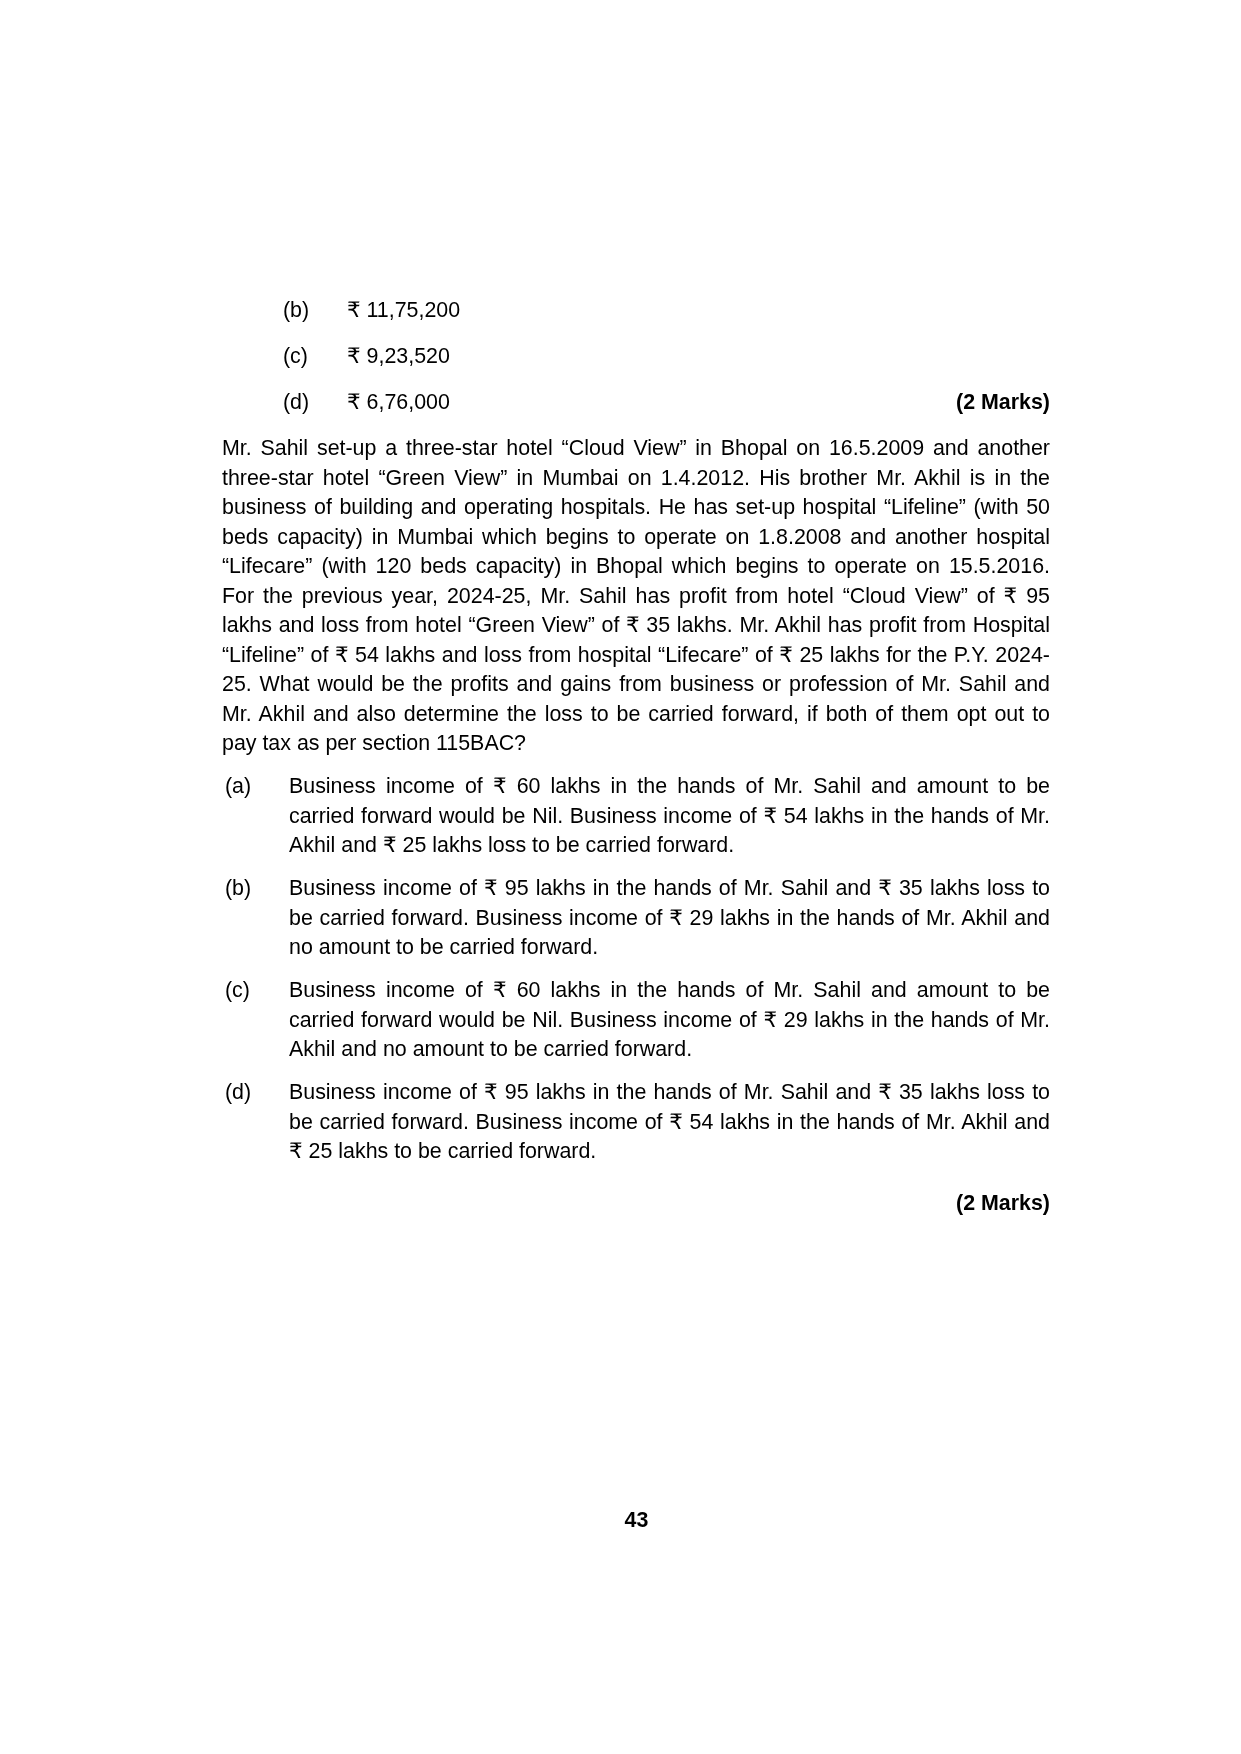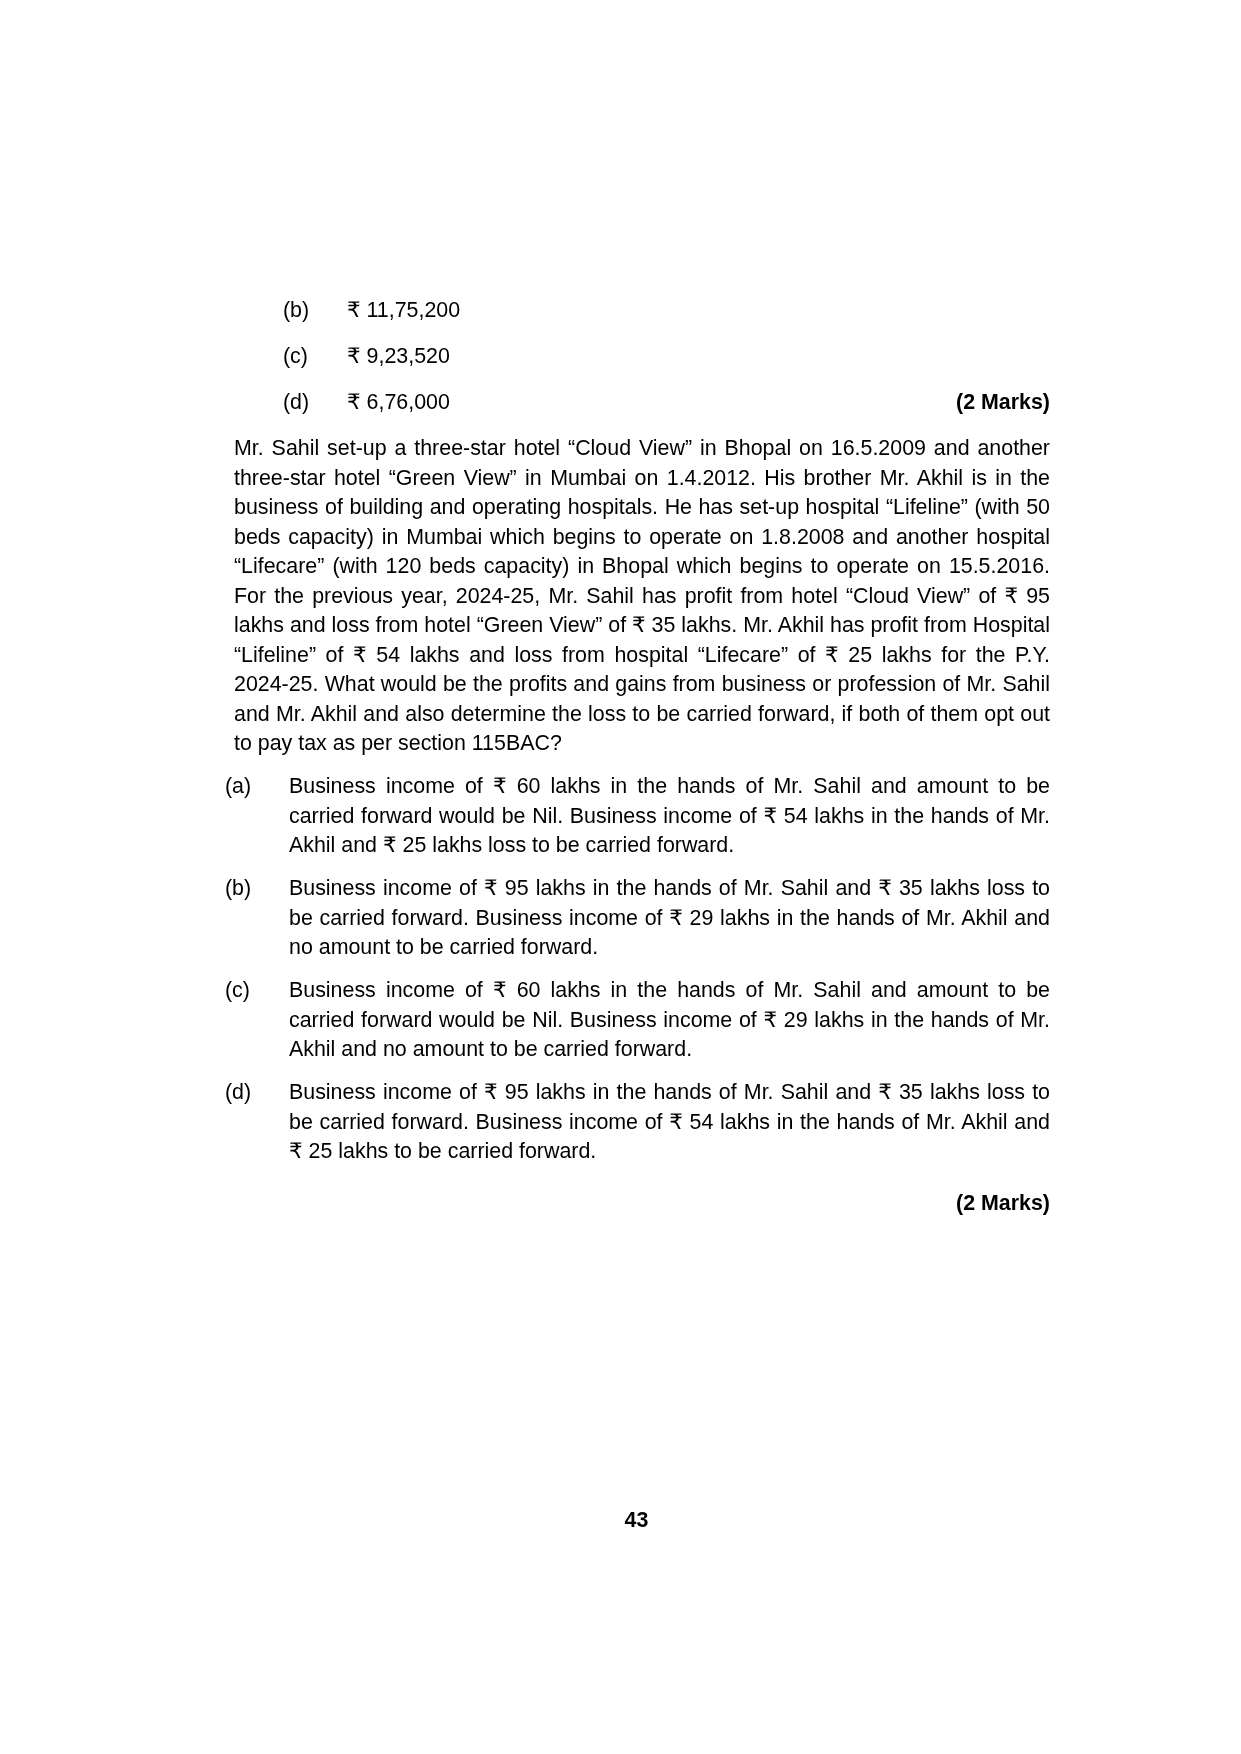--- a/index.html
+++ b/index.html
@@ -39,21 +39,21 @@
   
   .q-row {
     display: flex;
     margin-top: 15px;
   }
   .q-num {
     width: 58px;           
     flex-shrink: 0;
   }
   .q-body { flex: 1; }
-  .q-text { text-align: justify; margin-left: 12px; }
+  .q-text { text-align: justify; }
   .sub-opt {
     display: flex;
     margin-top: 13.5px;
   }
   .sub-opt .opt-label {
     width: 67px;
     padding-left: 3px;
   }
   .sub-opt .opt-text {
     flex: 1;

